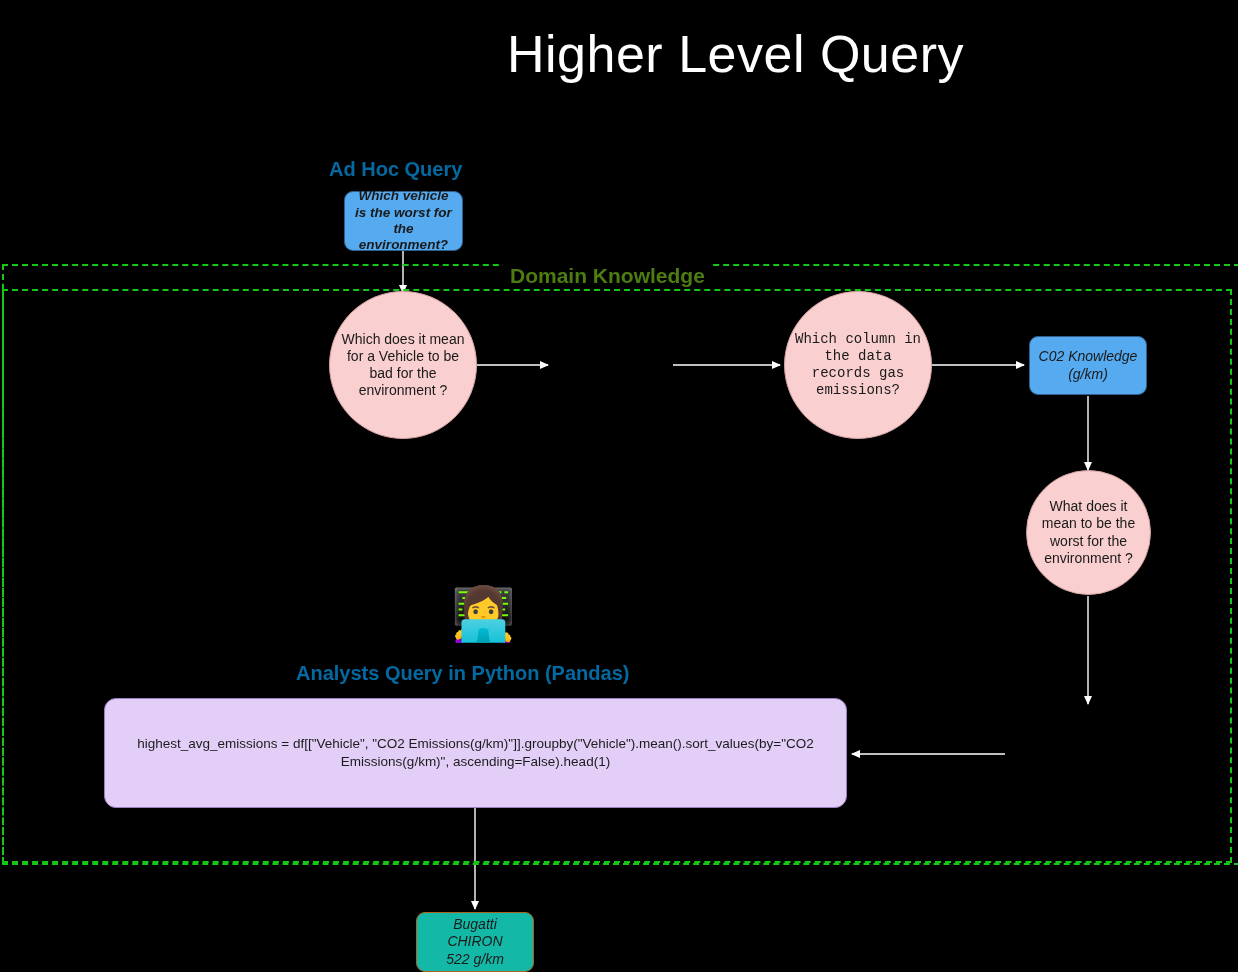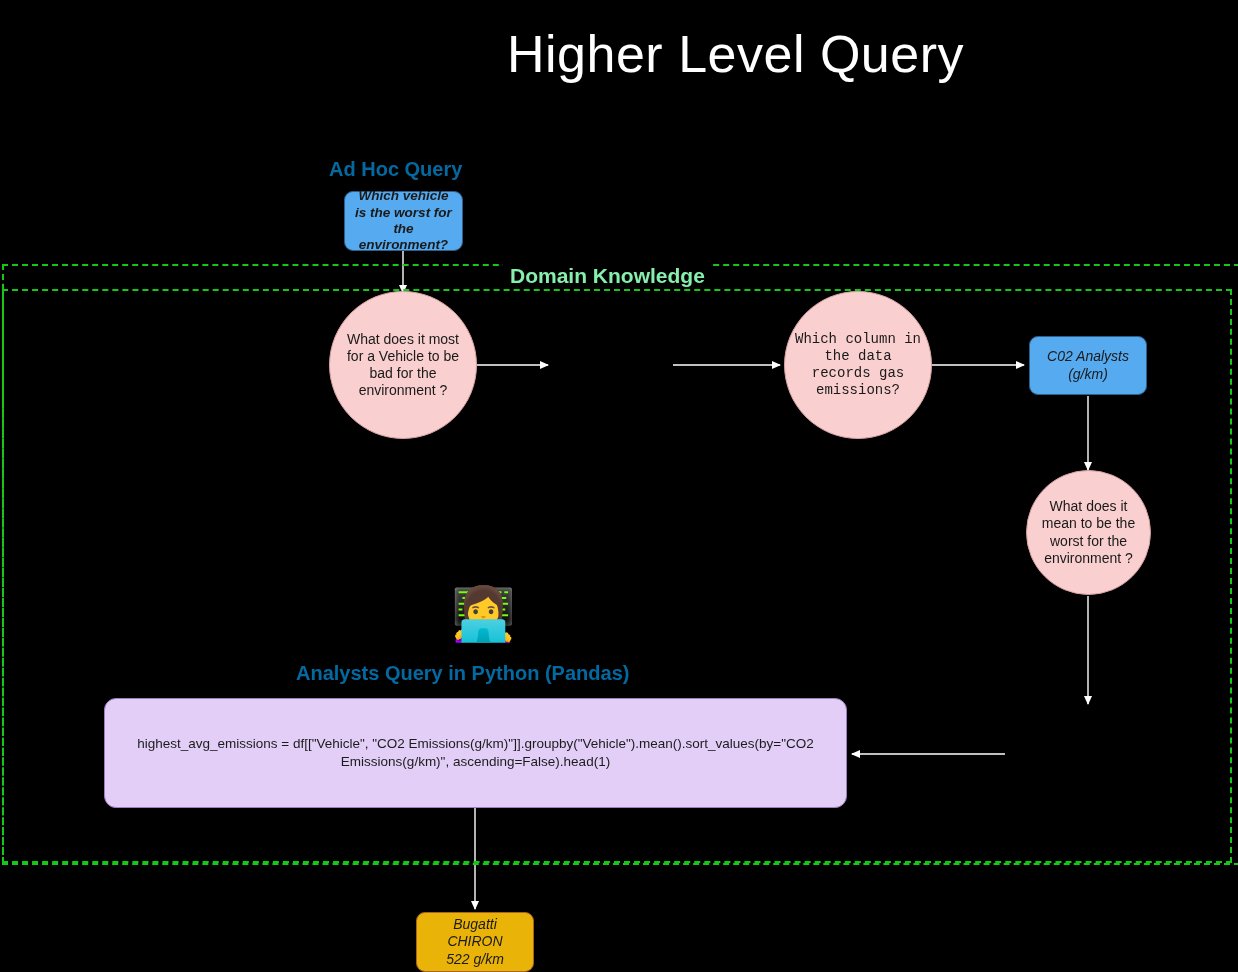--- a/index.html
+++ b/index.html
@@ -37,21 +37,21 @@
     color: #1a1a1a;
     line-height: 1.22;
   }
   .rect {
     border-radius: 9px;
     border: 1px solid #2d5f8a;
     font-style: italic;
   }
   .blue { background: #55AAF0; }
   .lavender { background: #E3CEF8; border: 1px solid #9c7fc0; }
-  .orange { background: #eab308; border: 1px solid #a8651f; align-items: center; }
+  .orange { background: #14b8a6; border: 1px solid #a8651f; align-items: center; }
   .circle {
     background: #FACFCF;
     border: 1px solid #d6a3a3;
     border-radius: 50%;
   }
   .node-text {
     padding: 0 8px;
     width: 100%;
   }
   
@@ -68,21 +68,21 @@
     position: absolute;
     z-index: 4;
     color: #0369a1;
     font-size: 20px;
     font-weight: 700;
     white-space: nowrap;
   }
   .cluster-title {
     position: absolute;
     z-index: 6;
-    color: #86efac;
+    color: #4d7c0f;
     font-size: 21px;
     font-weight: 700;
     white-space: nowrap;
     background: #000000;
     padding: 0 7px;
   }
   
   .cluster {
     position: absolute;
     border: 2px dashed #17c717;
@@ -144,30 +144,30 @@
 
   <div class="subsection-title" style="left:329px; top:158px;">Ad Hoc Query</div>
 
   <div class="cluster-title" style="left:503px; top:264px;">Domain Knowledge</div>
 
   <div class="node rect blue" style="left:344px; top:191px; width:119px; height:60px;">
     <div class="node-text t13b">Which vehicle is the worst for the environment?</div>
   </div>
 
   <div class="node circle" style="left:329px; top:291px; width:148px; height:148px;">
-    <div class="node-text t14">What does it most for a Vehicle to be bad for the environment ?</div>
+    <div class="node-text t14">Which does it mean for a Vehicle to be bad for the environment ?</div>
   </div>
 
 
   <div class="node circle" style="left:784px; top:291px; width:148px; height:148px;font-family:Liberation Mono, monospace;">
     <div class="node-text t14">Which column in the data records gas emissions?</div>
   </div>
 
   <div class="node rect blue" style="left:1029px; top:336px; width:118px; height:59px;">
-    <div class="node-text t14">C02 Analysts (g/km)</div>
+    <div class="node-text t14">C02 Knowledge (g/km)</div>
   </div>
 
   <div class="node circle" style="left:1026px; top:470px; width:125px; height:125px;">
     <div class="node-text t14">What does it mean to be the worst for the environment ?</div>
   </div>
 
 
   <div class="analyst-emoji" style="left:451px; top:588px;">👩‍💻</div>
   <div class="subsection-title" style="left:296px; top:662px;">Analysts Query in Python (Pandas)</div>
 

